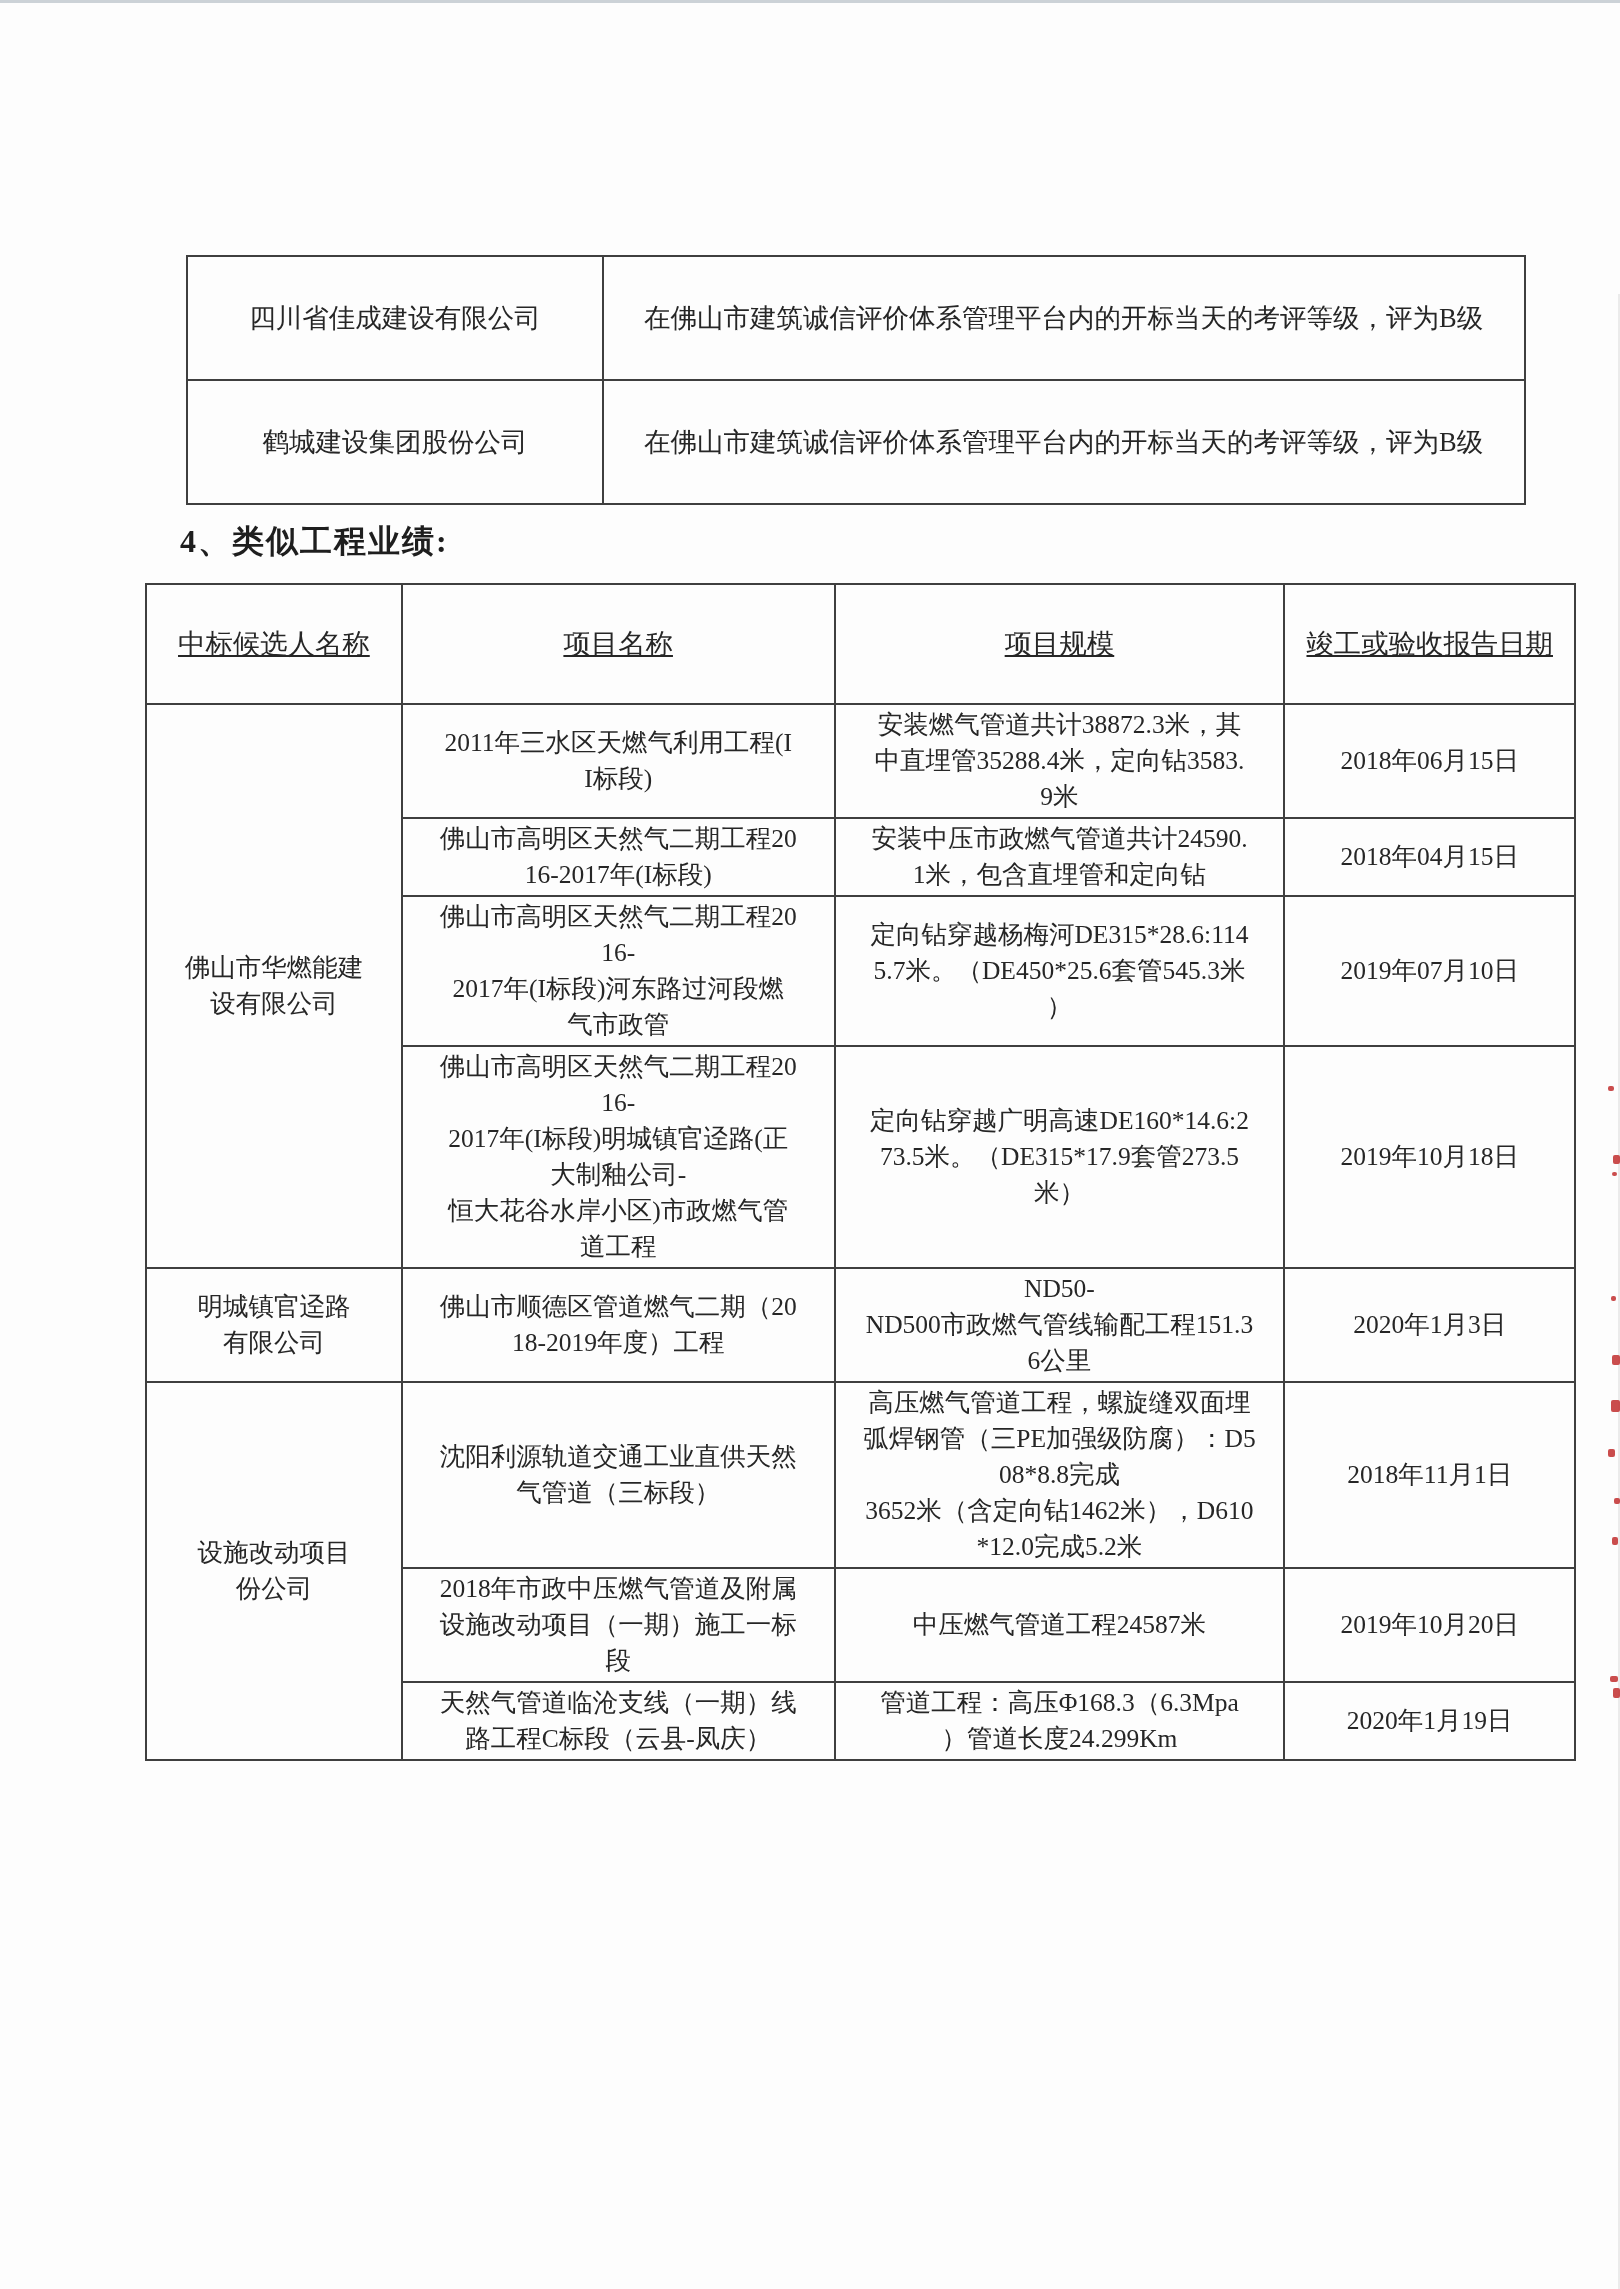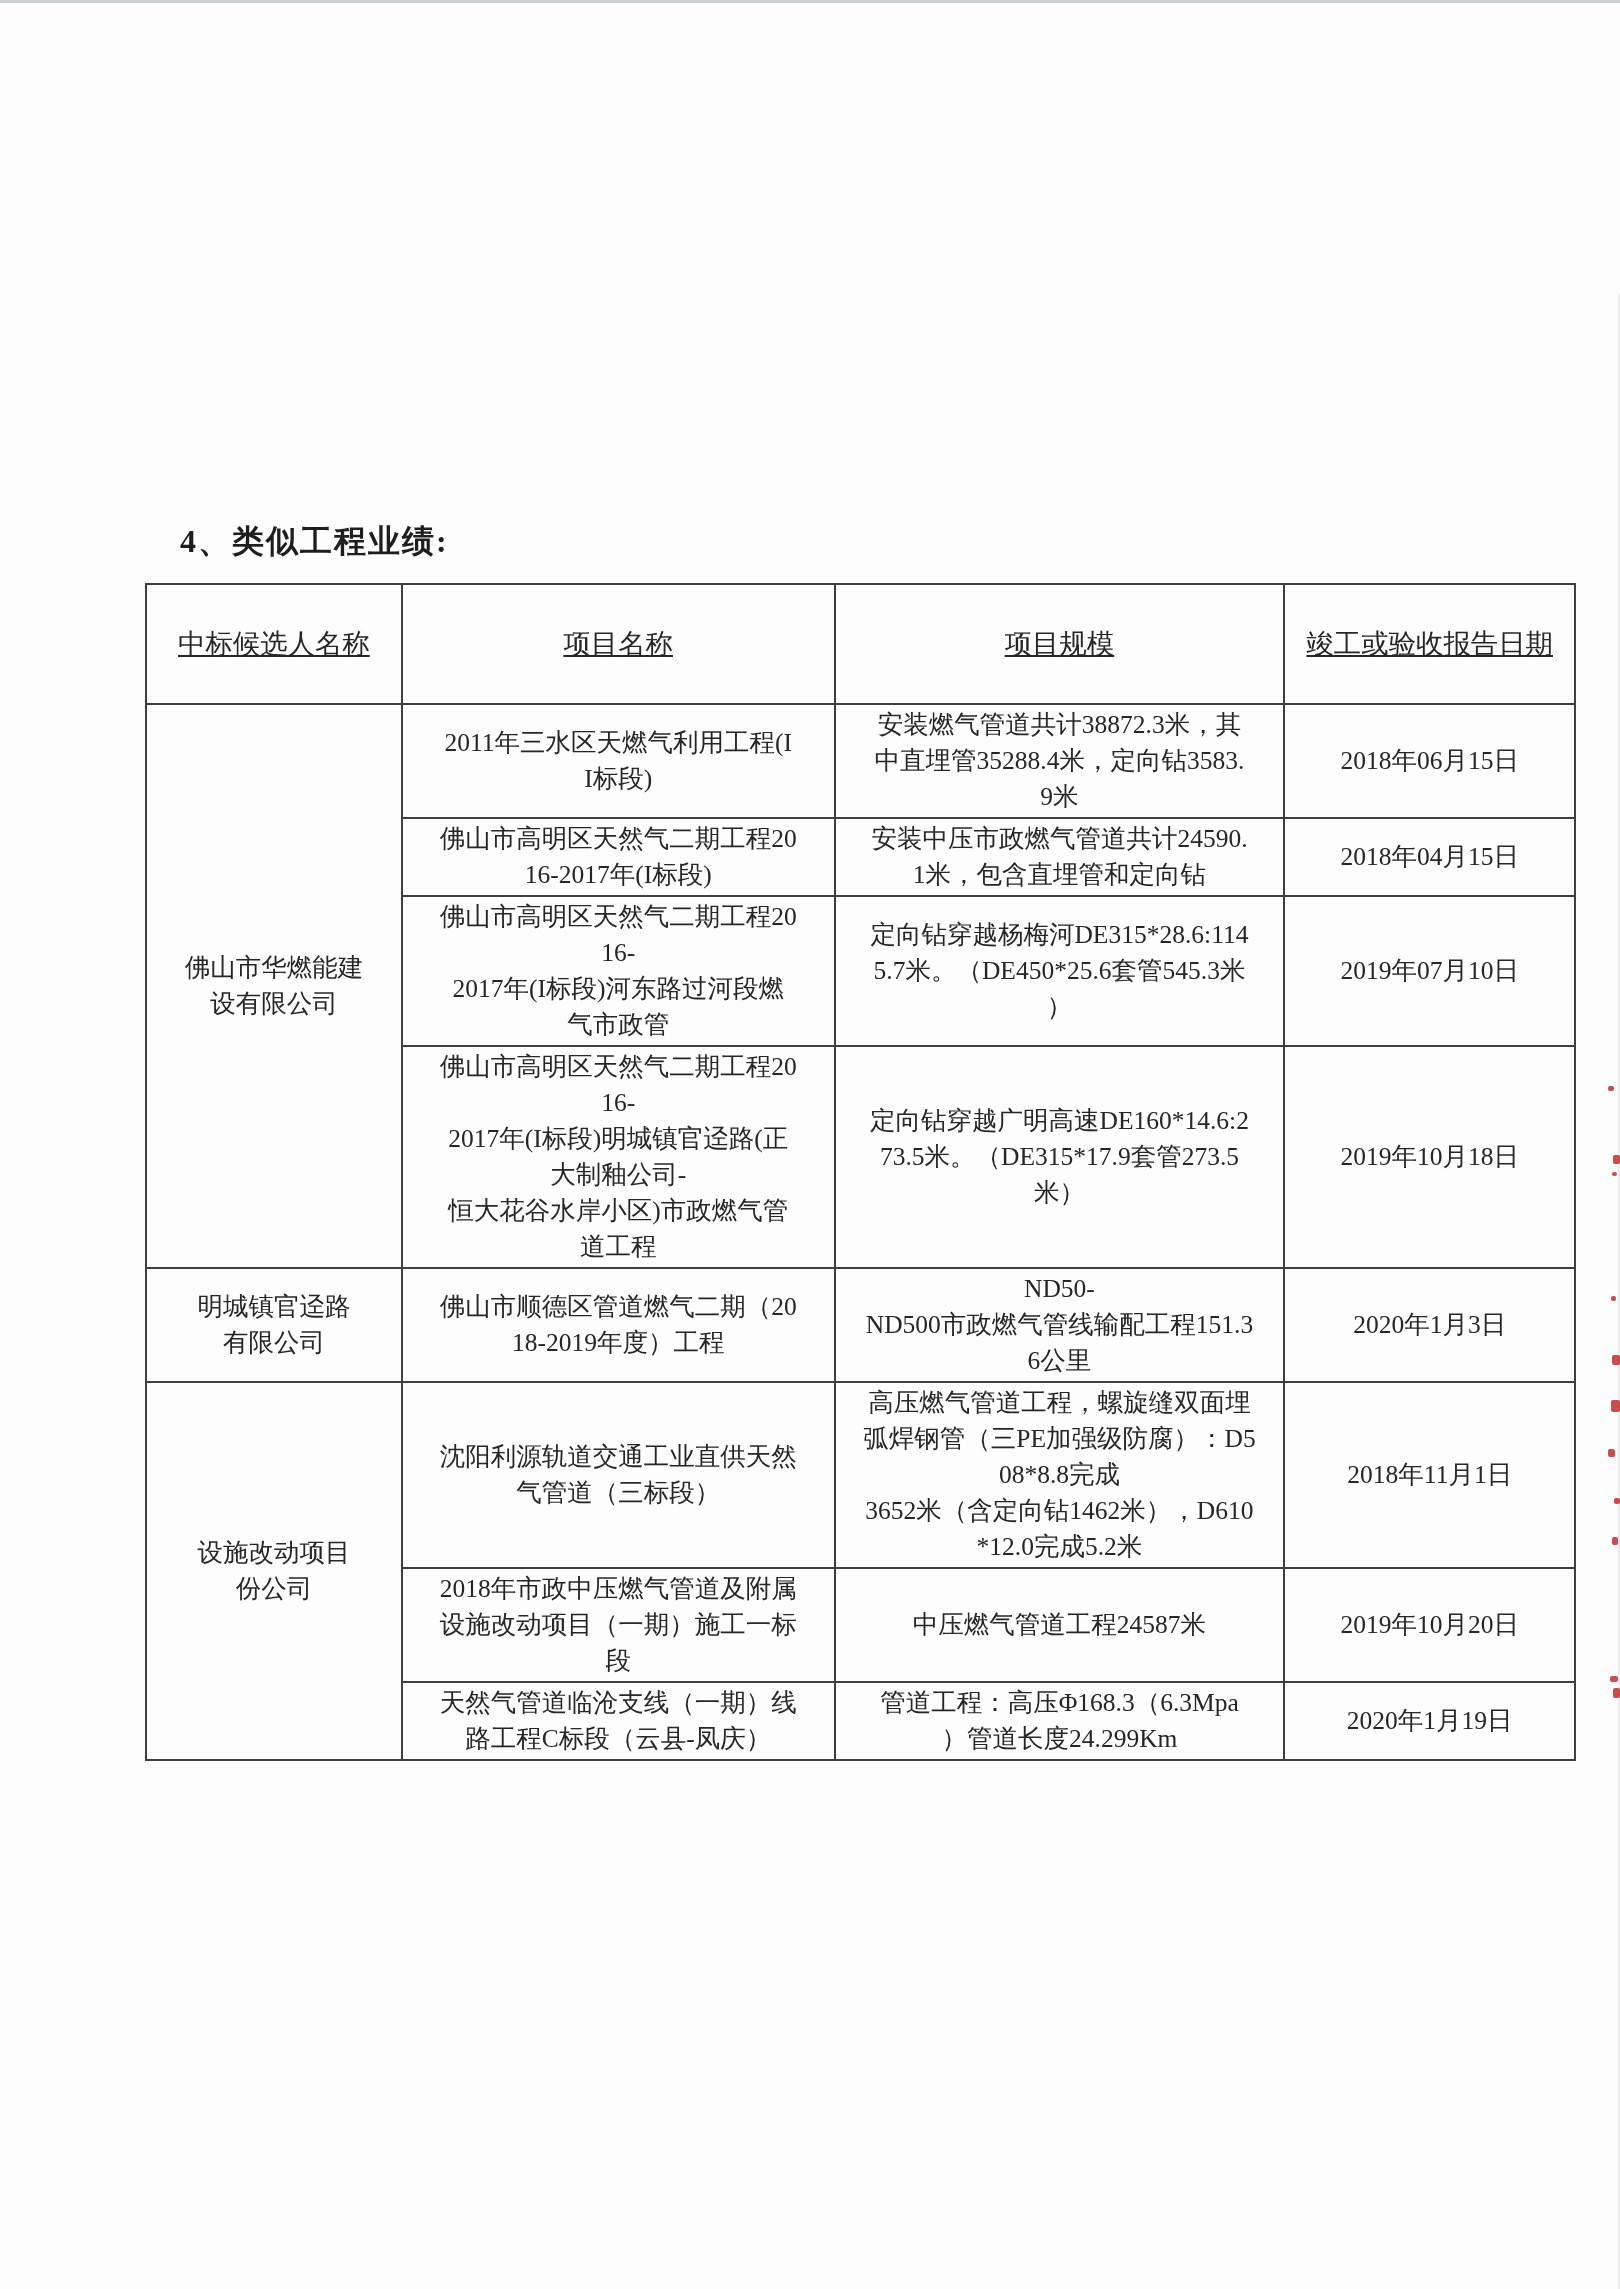--- a/index.html
+++ b/index.html
@@ -62,20 +62,32 @@
   .date-cell{font-size:26.5px;white-space:nowrap;}
 </style>
 </head>
 <body>
 
 <div class="page">
 
   <div class="top-edge"></div>
   <div class="right-edge"></div>
 
+  <table class="credit-table">
+    <tbody>
+      <tr>
+        <td class="col-company">四川省佳成建设有限公司</td>
+        <td class="col-rating">在佛山市建筑诚信评价体系管理平台内的开标当天的考评等级，评为B级</td>
+      </tr>
+      <tr>
+        <td class="col-company">鹤城建设集团股份公司</td>
+        <td class="col-rating">在佛山市建筑诚信评价体系管理平台内的开标当天的考评等级，评为B级</td>
+      </tr>
+    </tbody>
+  </table>
 
   <div class="section-heading">4、类似工程业绩:</div>
 
   <table class="perf-table">
     <tbody>
       <tr>
         <th class="col-candidate">中标候选人名称</th>
         <th class="col-name">项目名称</th>
         <th class="col-scale">项目规模</th>
         <th class="col-date">竣工或验收报告日期</th>

